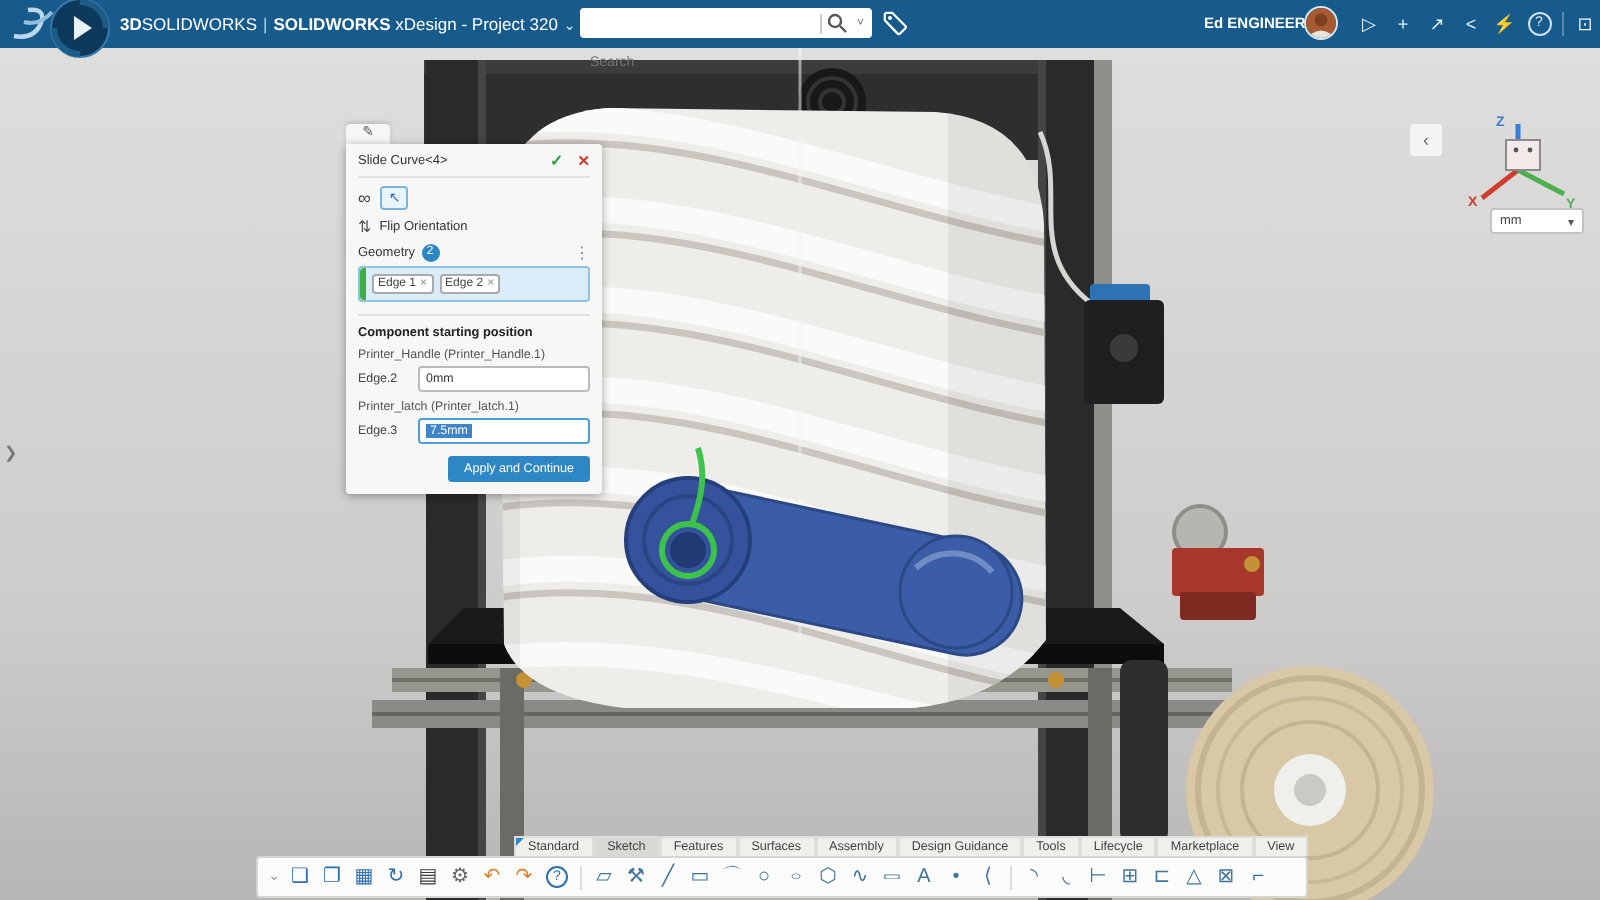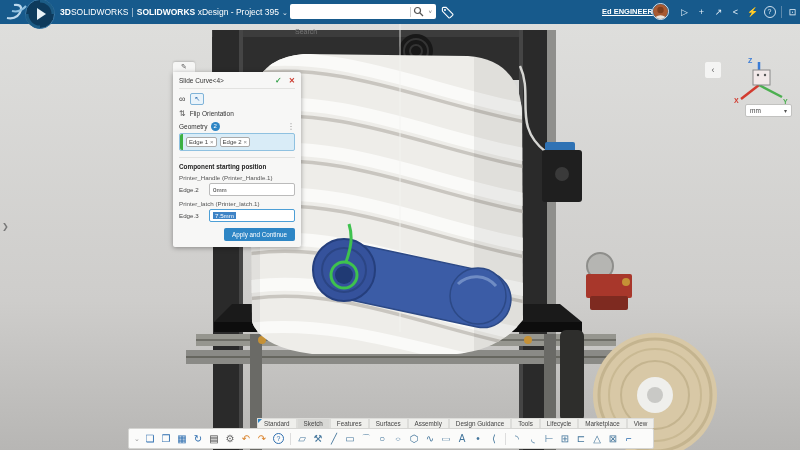--- a/index.html
+++ b/index.html
@@ -11,21 +11,21 @@
   .compass{position:absolute;left:24px;top:-2px;z-index:31;}
   .brand{position:absolute;left:60px;top:0;height:24px;line-height:24px;color:#fff;font-size:8.5px;white-space:nowrap;}
   .brand .bold{font-weight:bold;}
   .brand .sep{opacity:.7;margin:0 3px;}
   .brand .caret{font-size:7px;margin-left:3px;opacity:.9;}
   .search{position:absolute;left:290px;top:4px;width:146px;height:15px;background:#fff;border-radius:2px;display:flex;align-items:center;}
   .search input{flex:1;border:none;outline:none;background:transparent;font-size:7px;color:#555;padding:0 5px;font-family:"Liberation Sans",sans-serif;min-width:0;margin-top:40px;}
   .s-div{width:1px;height:10px;background:#ccc;}
   .s-caret{font-size:6px;color:#666;margin:0 4px 0 2px;}
   .tag-btn{position:absolute;left:441px;top:5px;cursor:pointer;}
-  .user-name{position:absolute;left:602px;top:0;height:37px;line-height:24px;color:#fff;font-size:7.5px;font-weight:bold;white-space:nowrap;text-decoration:underline;}
+  .user-name{position:absolute;left:602px;top:0;height:37px;line-height:24px;color:#fff;font-size:7.5px;font-weight:bold;white-space:nowrap;}
   .avatar{position:absolute;left:652px;top:3px;width:17px;height:17px;border-radius:50%;overflow:hidden;border:1px solid #d8e4ee;box-sizing:border-box;}
   .tb-icons{position:absolute;left:676px;top:0;height:24px;display:flex;align-items:center;}
   .tb-icon{width:17px;height:24px;display:flex;align-items:center;justify-content:center;color:#e6f0f8;font-size:9px;cursor:pointer;}
   .tb-icon.circled{width:17px;}
   .tb-icon.circled span{border:1px solid #cfe0ee;border-radius:50%;width:10px;height:10px;line-height:10px;font-size:7px;text-align:center;display:block;}
   .tb-icon.divider{width:6px;}
   .tb-icon.divider::after{content:"";width:1px;height:12px;background:#5c88ab;display:block;}
   
   .scene{position:absolute;left:0;top:24px;}
   .left-expand{position:absolute;left:2px;top:222px;font-size:8px;color:#777;z-index:5;cursor:pointer;}
@@ -202,21 +202,21 @@
   <span class="compass">
     <svg width="32" height="32" viewBox="0 0 32 32">
       <circle cx="16" cy="16" r="14.5" fill="#0d3a5c" stroke="#3c7aa8" stroke-width="1"></circle>
       <path d="M16 3 A13 13 0 0 1 29 16" stroke="#1c5c86" stroke-width="3" fill="none"></path>
       <path d="M16 29 A13 13 0 0 1 3 16" stroke="#1c5c86" stroke-width="3" fill="none"></path>
       <path d="M13 10 L22 16 L13 22 Z" fill="#e8f2f8"></path>
     </svg>
   </span>
   <span class="brand">
     <span class="bold">3D</span><span>SOLIDWORKS</span><span class="sep">|</span><span class="bold">SOLIDWORKS</span>
-    <span>xDesign - Project 395</span><span class="caret">⌄</span>
+    <span>xDesign - Project 320</span><span class="caret">⌄</span>
   </span>
   <div class="search">
     <input type="text" placeholder="Search" style="">
     <span class="s-div"></span>
     <svg width="11" height="11" viewBox="0 0 11 11" style="margin:0 2px;">
       <circle cx="4.5" cy="4.5" r="3" fill="none" stroke="#555" stroke-width="1.2"></circle>
       <line x1="7" y1="7" x2="10" y2="10" stroke="#555" stroke-width="1.2"></line>
     </svg>
     <span class="s-caret">˅</span>
   </div>

